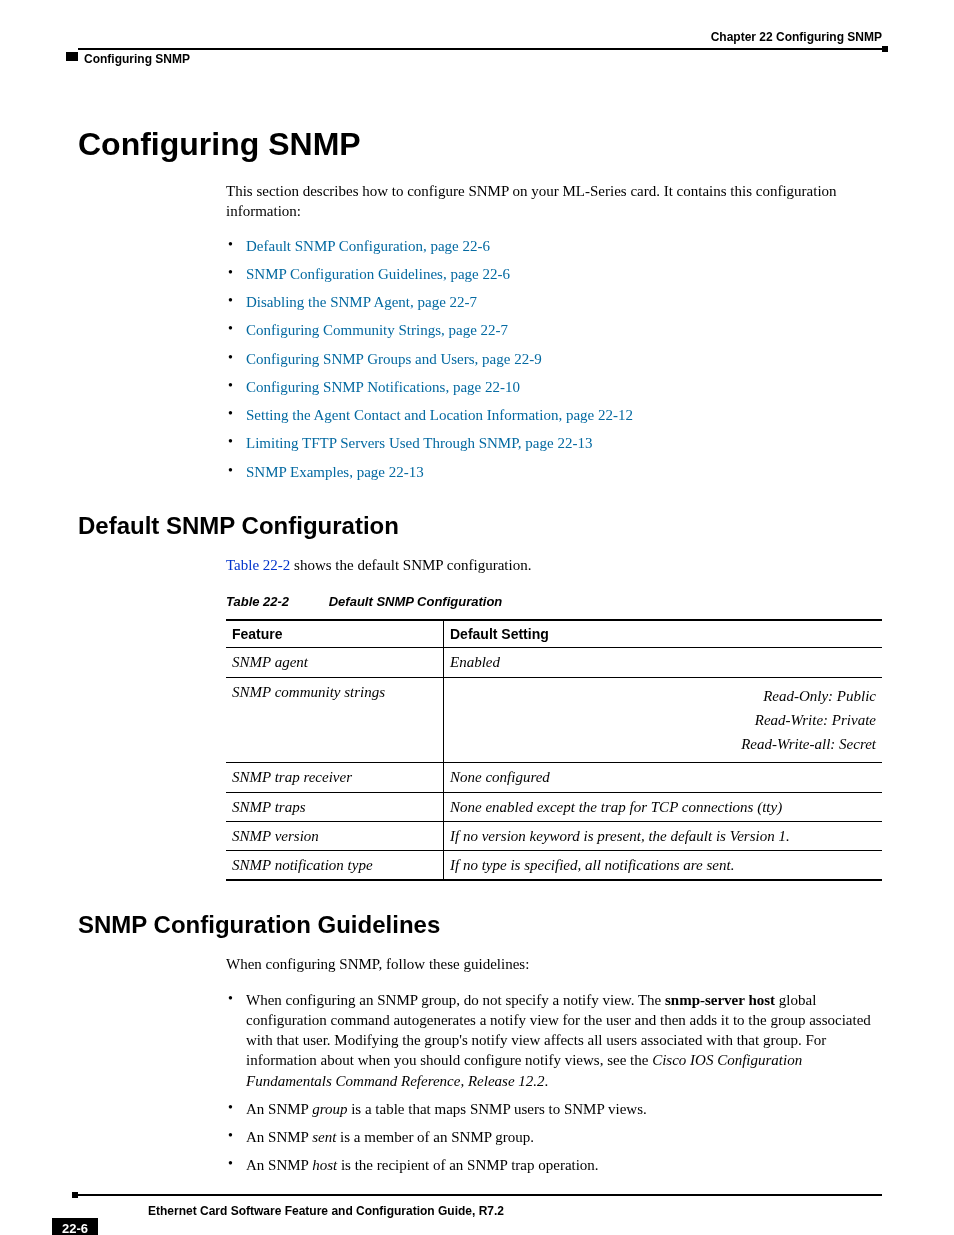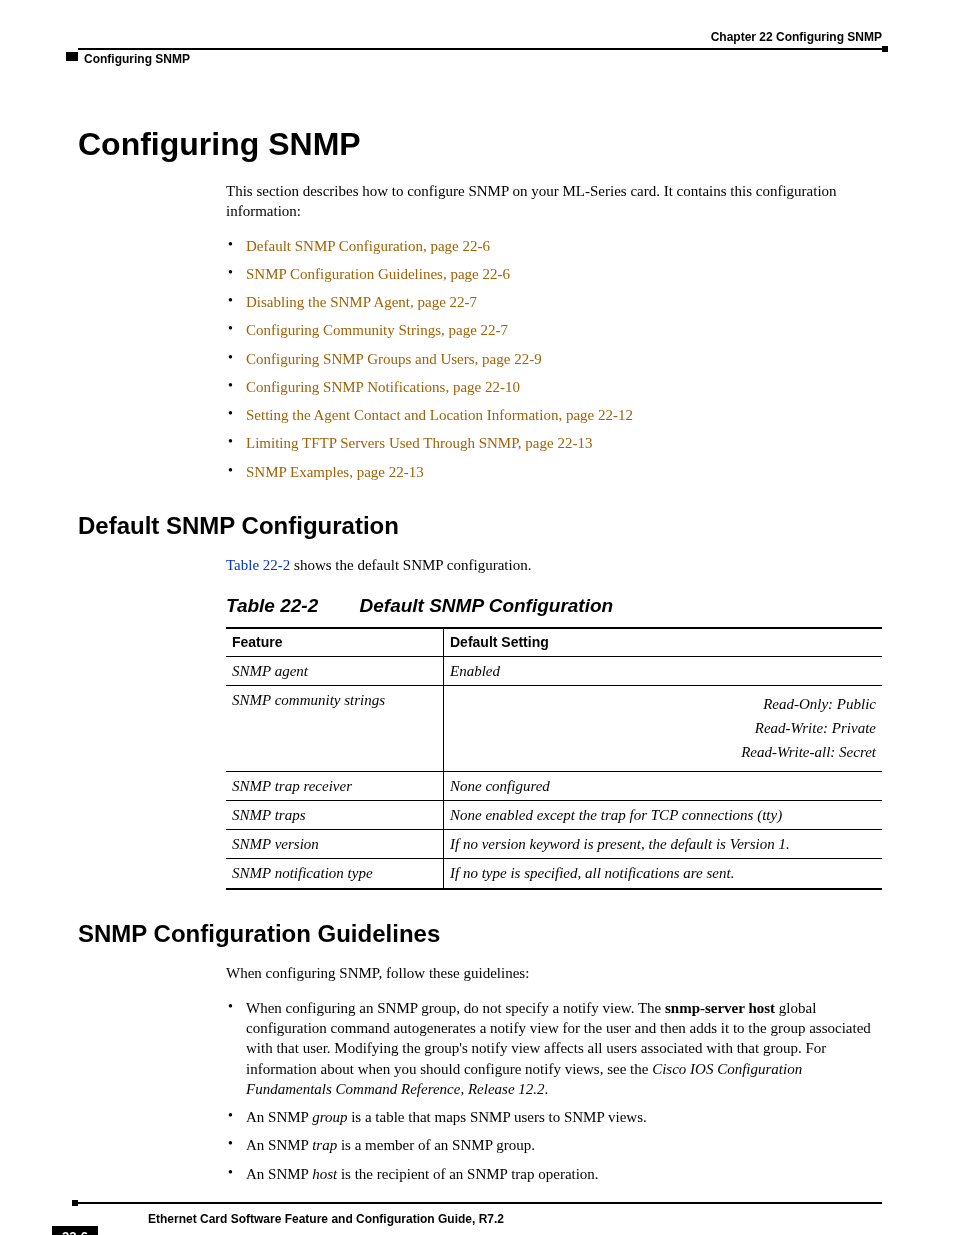--- a/index.html
+++ b/index.html
@@ -79,34 +79,34 @@
     padding-left: 20px;
     margin: 8px 0;
   }
   ul.links li::before, ul.bullets li::before {
     content: "•";
     position: absolute;
     left: 2px;
     top: 0;
     font-size: 14px;
   }
-  a.link { color: #a16207; text-decoration: none; }
+  a.link { color: #0369a1; text-decoration: none; }
   a.link-inline { color: #0033cc; text-decoration: none; }
 
   h2.section-title {
     font-family: Arial, Helvetica, sans-serif;
     font-weight: 800;
     font-size: 24px;
     margin: 30px 0 14px 0;
   }
   .table-caption {
     font-family: Arial, Helvetica, sans-serif;
     font-weight: bold;
     font-style: italic;
-    font-size: 19px;
+    font-size: 13px;
     margin: 18px 0 8px 0;
   }
   .table-caption .cap-title {
     margin-left: 36px;
   }
   table.spec {
     border-collapse: collapse;
     width: 100%;
     font-size: 15px;
   }
@@ -257,21 +257,21 @@
   <div class="body-block">
     <p>When configuring SNMP, follow these guidelines:</p>
     <ul class="bullets">
       <li>
         <span>When configuring an SNMP group, do not specify a notify view. The </span><span class="bold">snmp-server host</span><span> global configuration command autogenerates a notify view for the user and then adds it to the group associated with that user. Modifying the group's notify view affects all users associated with that group. For information about when you should configure notify views, see the </span><span class="italic">Cisco IOS Configuration Fundamentals Command Reference, Release 12.2</span><span>.</span>
       </li>
       <li>
         <span>An SNMP </span><span class="italic">group</span><span> is a table that maps SNMP users to SNMP views.</span>
       </li>
       <li>
-        <span>An SNMP </span><span class="italic">trap</span><span> is a member of an SNMP group.</span>
+        <span>An SNMP </span><span class="italic">sent</span><span> is a member of an SNMP group.</span>
       </li>
       <li>
         <span>An SNMP </span><span class="italic">host</span><span> is the recipient of an SNMP trap operation.</span>
       </li>
     </ul>
   </div>
 
   <div class="footer">
     <div class="footer-line"></div>
     <div class="page-num-wrap">

